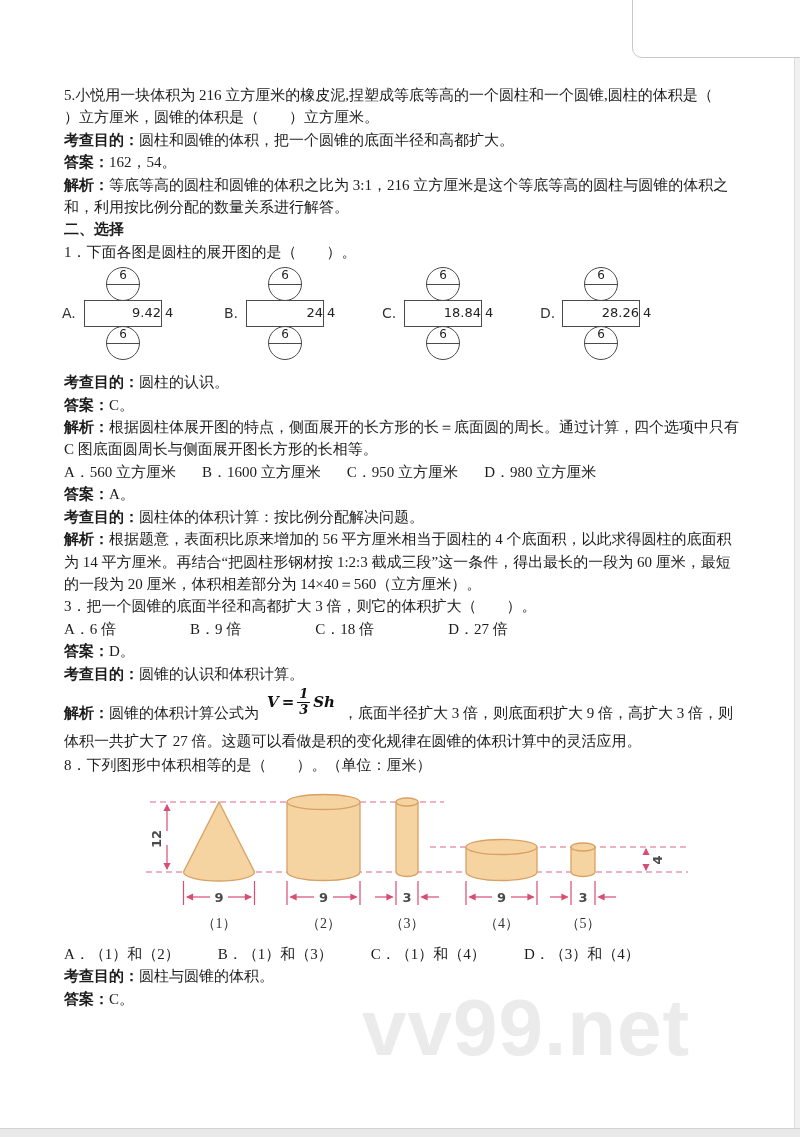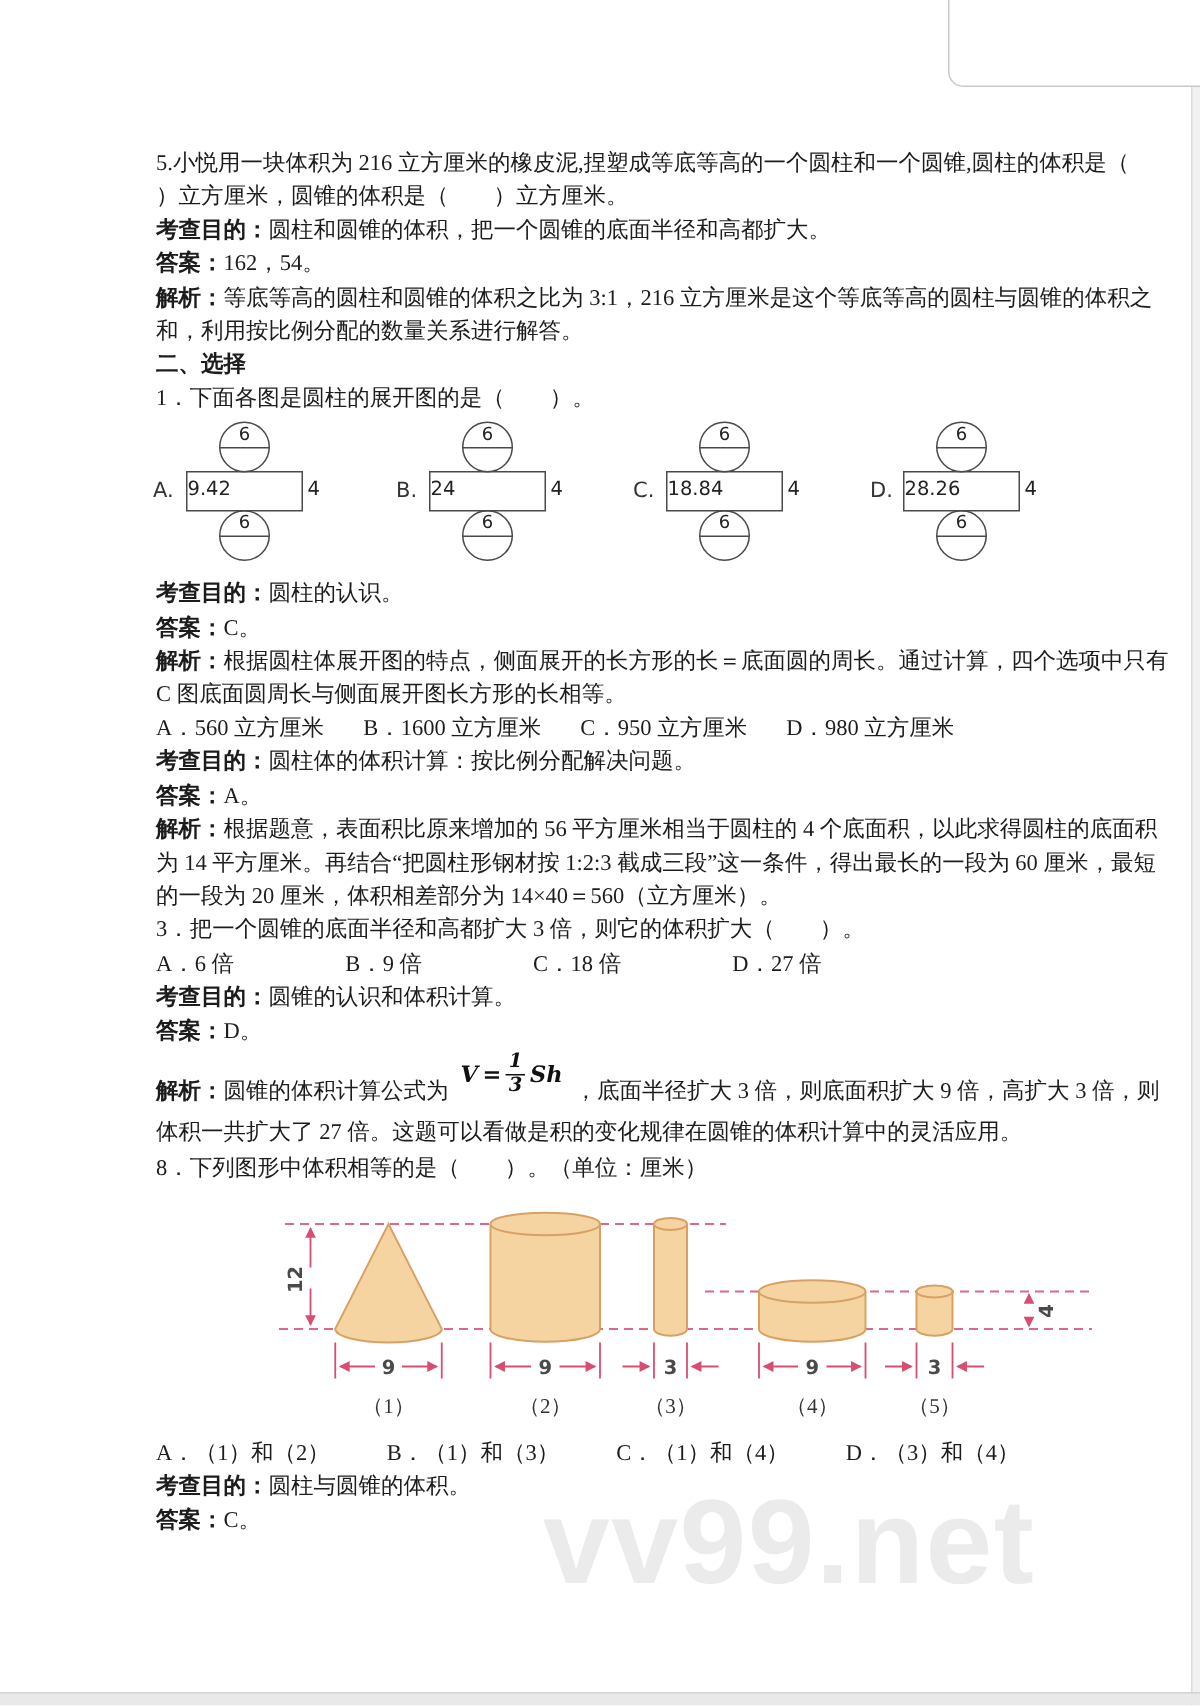--- a/index.html
+++ b/index.html
@@ -6,38 +6,38 @@
   .page{position:relative;width:800px;height:1137px;background:var(--page_bg,#fff);overflow:hidden;
         font-family:"Liberation Serif","DejaVu Serif",serif;color:var(--text,#1c1c1c);}
   
   .top-card{position:absolute;top:-14px;left:632px;width:220px;height:70px;background:#fff;
             border:1px solid #c9c9c9;border-radius:10px;z-index:6;}
   .right-strip{position:absolute;top:0;right:0;width:5px;height:100%;background:#f1f1f1;border-left:1px solid #dcdcdc;z-index:4;}
   .bottom-strip{position:absolute;left:0;bottom:0;width:100%;height:8px;background:#e9e9e9;border-top:1px solid #d2d2d2;z-index:4;}
   .watermark{position:absolute;left:362px;top:982px;font:bold 80px "Liberation Sans","DejaVu Sans",sans-serif;
              color:var(--watermark,#ebebeb);letter-spacing:1px;z-index:1;white-space:nowrap;}
   
-  .content{position:absolute;left:64px;top:98px;width:678px;font-size:15px;line-height:22.4px;z-index:2;margin-left:40px;}
+  .content{position:absolute;left:64px;top:84px;width:678px;font-size:15px;line-height:22.4px;z-index:2;}
   .para{margin:0;word-break:break-all;}
   .b{font-weight:bold;text-align:center;}
   .section-title{margin:0;font-weight:bold;}
   .opts span{margin-right:26px;white-space:nowrap;}
   .opts-wide span{margin-right:74px;white-space:nowrap;}
   .opts-mid span{margin-right:38px;white-space:nowrap;}
   
   .nets-row{position:relative;height:98px;margin:4px 0 6px;}
   .net-item{position:absolute;top:0;width:158px;height:96px;}
   .net-label{position:absolute;left:0;top:38px;font:14px "DejaVu Sans",sans-serif;color:#333;}
   .net-circle{position:absolute;left:44px;width:34px;height:34px;border:1.5px solid #4a4a4a;border-radius:50%;box-sizing:border-box;}
   .net-circle.topc{top:0;}
   .net-circle.botc{top:59px;}
   .c-line{position:absolute;left:-1px;right:-1px;top:50%;border-top:1.5px solid #4a4a4a;}
   .c-val{position:absolute;left:0;right:0;top:0;height:15px;text-align:center;font:12px "DejaVu Sans",sans-serif;line-height:15px;color:#222;}
   .net-rect{position:absolute;left:22px;top:33px;width:78px;height:27px;border:1.5px solid #4a4a4a;box-sizing:border-box;
-            text-align:left;font:13px "DejaVu Sans",sans-serif;line-height:24px;color:#222;}
+            text-align:right;font:13px "DejaVu Sans",sans-serif;line-height:24px;color:#222;}
   .net-h{position:absolute;left:103px;top:38px;font:13px "DejaVu Sans",sans-serif;color:#222;}
   
   .fig-wrap{margin:4px 0 4px 64px;}
   .shape{fill:var(--shape_fill,#f6d4a2);stroke:var(--shape_stroke,#d8a164);stroke-width:1.3;}
   .dashline{stroke:var(--accent_dim,#d84d72);stroke-width:1.2;stroke-dasharray:6 4;fill:none;opacity:.85;}
   .dim{stroke:var(--accent_dim,#d84d72);stroke-width:1.2;fill:none;}
   .dimlabel{fill:#4a4a4a;font:bold 13px "DejaVu Sans",sans-serif;text-anchor:middle;}
   .figlabel{fill:#333;font:14px "Liberation Serif",serif;text-anchor:middle;}
   
   .formula{display:inline-flex;align-items:center;gap:3px;margin:0 8px;position:relative;top:-12px;vertical-align:middle;
@@ -118,28 +118,28 @@
             <span class="c-line"></span>
           </span>
       </div>
     </div>
 
     <p class="para"><span class="b">考查目的：</span><span>圆柱的认识。</span></p>
     <p class="para"><span class="b">答案：</span><span>C。</span></p>
     <p class="para"><span class="b">解析：</span><span>根据圆柱体展开图的特点，侧面展开的长方形的长＝底面圆的周长。通过计算，四个选项中只有 C 图底面圆周长与侧面展开图长方形的长相等。</span></p>
 
     <p class="para opts"><span>A．560 立方厘米</span><span>B．1600 立方厘米</span><span>C．950 立方厘米</span><span>D．980 立方厘米</span></p>
+    <p class="para"><span class="b">答案：</span><span>A。</span></p>
     <p class="para"><span class="b">考查目的：</span><span>圆柱体的体积计算：按比例分配解决问题。</span></p>
-    <p class="para"><span class="b">答案：</span><span>A。</span></p>
     <p class="para"><span class="b">解析：</span><span>根据题意，表面积比原来增加的 56 平方厘米相当于圆柱的 4 个底面积，以此求得圆柱的底面积为 14 平方厘米。再结合“把圆柱形钢材按 1:2:3 截成三段”这一条件，得出最长的一段为 60 厘米，最短的一段为 20 厘米，体积相差部分为 14×40＝560（立方厘米）。</span></p>
 
     <p class="para">3．把一个圆锥的底面半径和高都扩大 3 倍，则它的体积扩大（　　）。</p>
     <p class="para opts-wide"><span>A．6 倍</span><span>B．9 倍</span><span>C．18 倍</span><span>D．27 倍</span></p>
+    <p class="para"><span class="b">答案：</span><span>D。</span></p>
     <p class="para"><span class="b">考查目的：</span><span>圆锥的认识和体积计算。</span></p>
-    <p class="para"><span class="b">答案：</span><span>D。</span></p>
 
     <p class="para" style="margin-top:14px;margin-bottom:2px"><span class="b">解析：</span><span>圆锥的体积计算公式为</span><span class="formula">
           <span>V</span>
           <span>=</span>
           <span class="f-frac">
             <span class="f-num">1</span>
             <span>3</span>
           </span>
           <span>Sh</span>
         </span><span>，底面半径扩大 3 倍，则底面积扩大 9 倍，高扩大 3 倍，则体积一共扩大了 27 倍。这题可以看做是积的变化规律在圆锥的体积计算中的灵活应用。</span></p>

